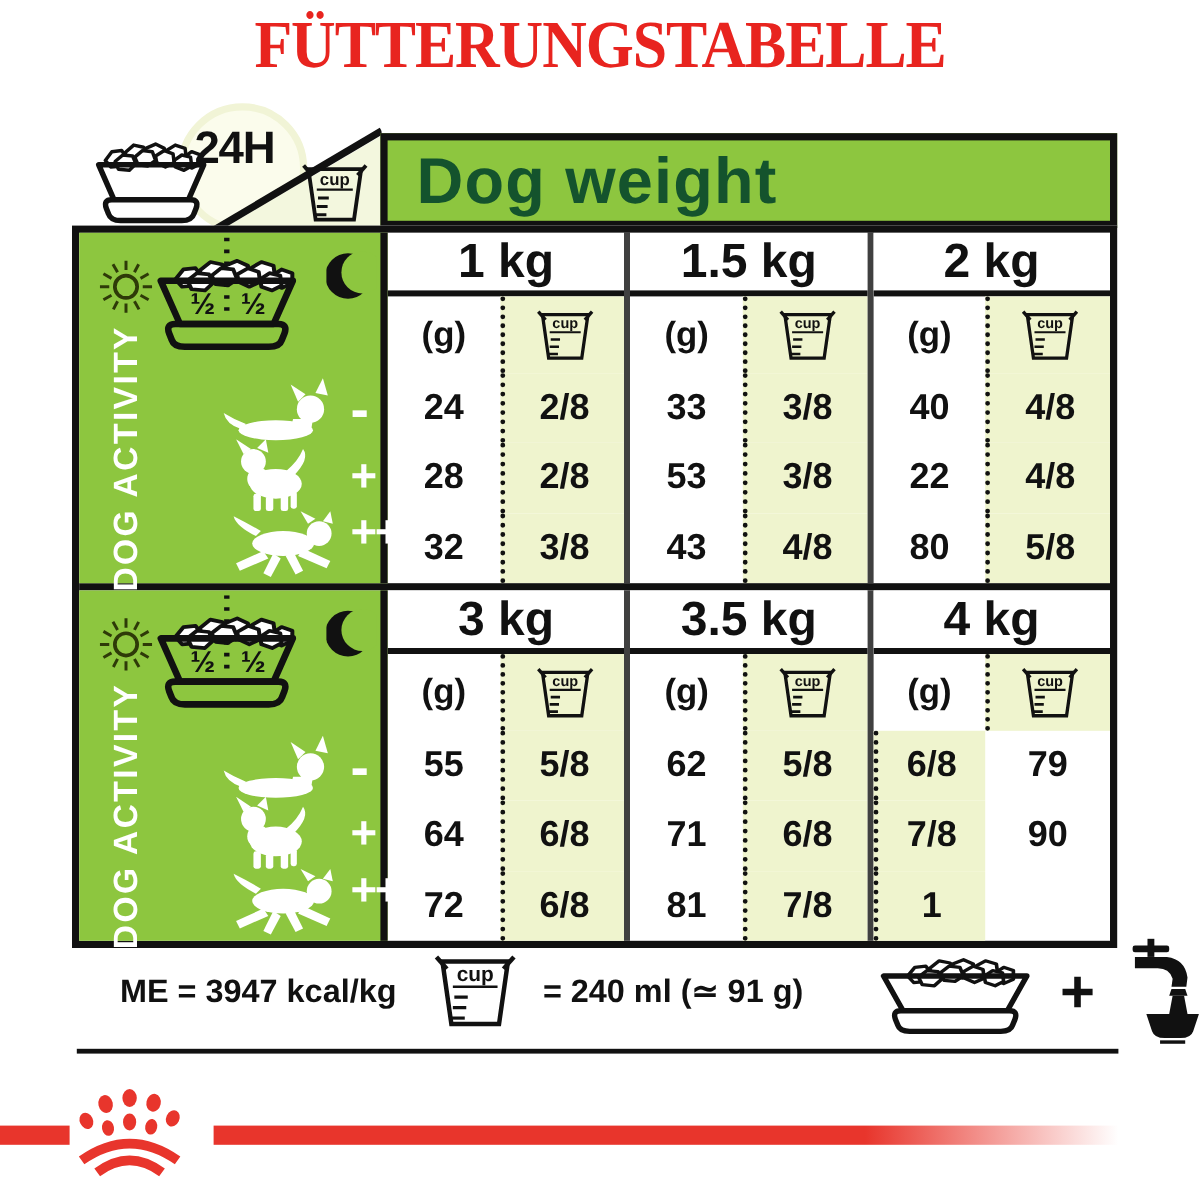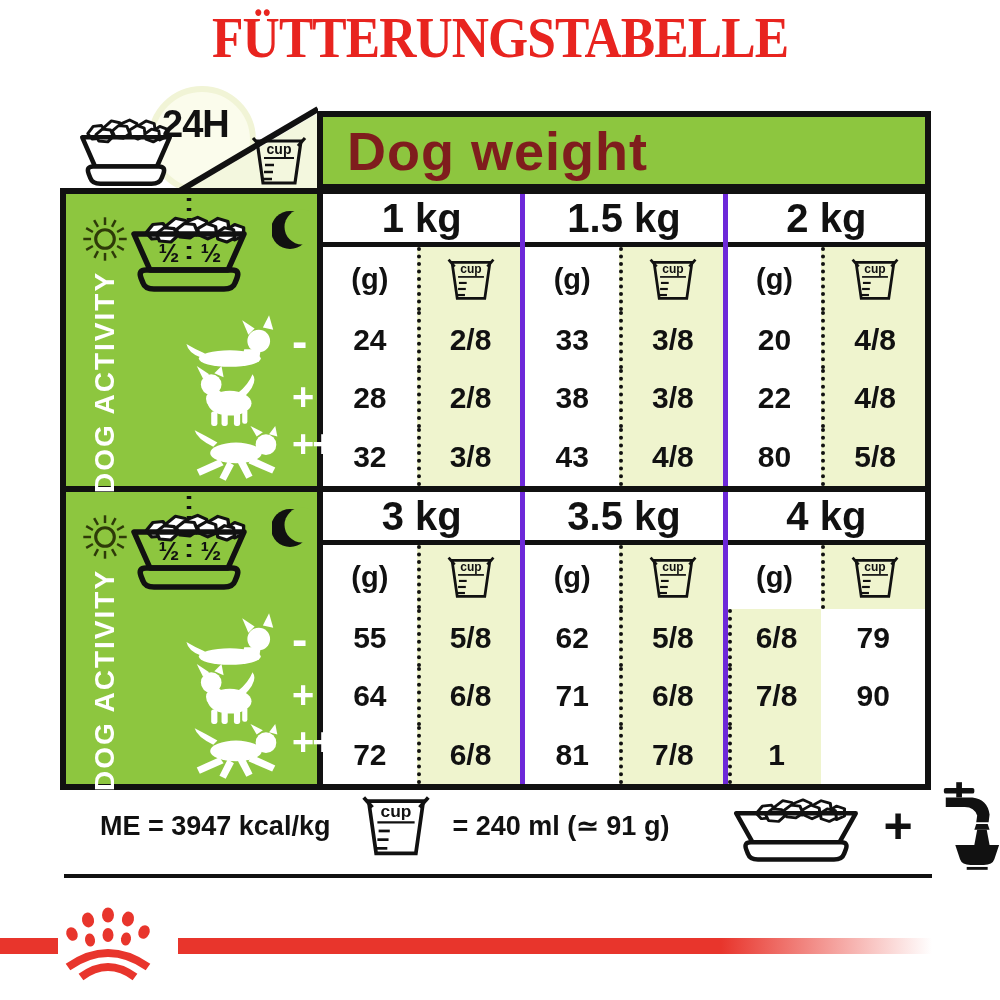--- a/index.html
+++ b/index.html
@@ -10,30 +10,30 @@
               transform:scaleX(.92);transform-origin:center;color:#E8241F;}
   
   .halo{position:absolute;left:148px;top:86px;width:108px;height:108px;border-radius:50%;
         background:#FBFCEC;border:6px solid #F1F4D6;box-sizing:border-box;}
   .hdr-bowl{position:absolute;left:70px;top:110px;}
   .hours{position:absolute;left:162px;top:103px;font-size:38px;font-weight:900;letter-spacing:-1px;}
   .tri{position:absolute;left:172px;top:101px;}
   .hdr-cup{position:absolute;left:250px;top:134px;}
   .dogweight{position:absolute;left:317px;top:111px;width:614px;height:79px;box-sizing:border-box;
              background:#8DC63F;border:6px solid #111;display:flex;align-items:center;
-             padding-left:24px;font-size:54px;font-weight:700;letter-spacing:1px;color:#7f1d1d;}
+             padding-left:24px;font-size:54px;font-weight:700;letter-spacing:1px;color:#14532d;}
   
   .tbl{position:absolute;left:60px;top:188px;width:871px;height:602px;box-sizing:border-box;
        border:6px solid #111;display:flex;flex-direction:column;background:#fff;}
   .hdiv{height:6px;background:#111;flex:0 0 auto;}
   .section{flex:1;display:flex;min-height:0;}
   .sidebar{flex:0 0 251px;background:#8DC63F;position:relative;border-right:6px solid #111;}
   .cols{flex:1;display:flex;min-width:0;}
   .wcol{flex:1;display:flex;flex-direction:column;min-width:0;}
-  .wcol + .wcol{border-left:5px solid #6d28d9;}
+  .wcol + .wcol{border-left:5px solid #404040;}
   .kghead{height:48px;border-bottom:5px solid #111;display:flex;align-items:center;justify-content:center;
           font-size:40px;font-weight:700;background:#fff;}
   .data{flex:1;display:grid;grid-template-columns:47.5% 52.5%;grid-template-rows:64px 1fr 1fr 1fr;}
   .cell{display:flex;align-items:center;justify-content:center;font-size:30px;font-weight:700;}
   .cupcell{background:#EFF4CE;border-left:4px dotted #111;}
   .gl{font-size:29px;}
   
   .sun{position:absolute;left:8px;top:14px;}
   .sb-bowl{position:absolute;left:48px;top:4px;}
   .moon{position:absolute;left:206px;top:14px;}
@@ -244,21 +244,21 @@
                     <path d="M14,24 L44,24" stroke-width="2"></path>
                     <path d="M15,31 h9" stroke-width="2.5"></path>
                     <path d="M14,38 h9" stroke-width="2.5"></path>
                     <path d="M13,45 h9" stroke-width="2.5"></path>
                   </g>
                 <text x="29" y="20" text-anchor="middle" font-size="14" font-weight="bold" fill="#111">cup</text>
               </svg>
             </div>
             <div class="cell">33</div>
             <div class="cell cupcell">3/8</div>
-            <div class="cell">38</div>
+            <div class="cell">53</div>
             <div class="cell cupcell">3/8</div>
             <div class="cell">43</div>
             <div class="cell cupcell">4/8</div>
           </div>
         </div>
 
         <div class="wcol">
           <div class="kghead">2 kg</div>
           <div class="data">
             <div class="cell gl">(g)</div>
@@ -269,21 +269,21 @@
                     <path d="M3,4 L10,12"></path>
                     <path d="M55,4 L48,12"></path>
                     <path d="M14,24 L44,24" stroke-width="2"></path>
                     <path d="M15,31 h9" stroke-width="2.5"></path>
                     <path d="M14,38 h9" stroke-width="2.5"></path>
                     <path d="M13,45 h9" stroke-width="2.5"></path>
                   </g>
                 <text x="29" y="20" text-anchor="middle" font-size="14" font-weight="bold" fill="#111">cup</text>
               </svg>
             </div>
-            <div class="cell">20</div>
+            <div class="cell">40</div>
             <div class="cell cupcell">4/8</div>
             <div class="cell">22</div>
             <div class="cell cupcell">4/8</div>
             <div class="cell">80</div>
             <div class="cell cupcell">5/8</div>
           </div>
         </div>
       </div>
     </div>
 

